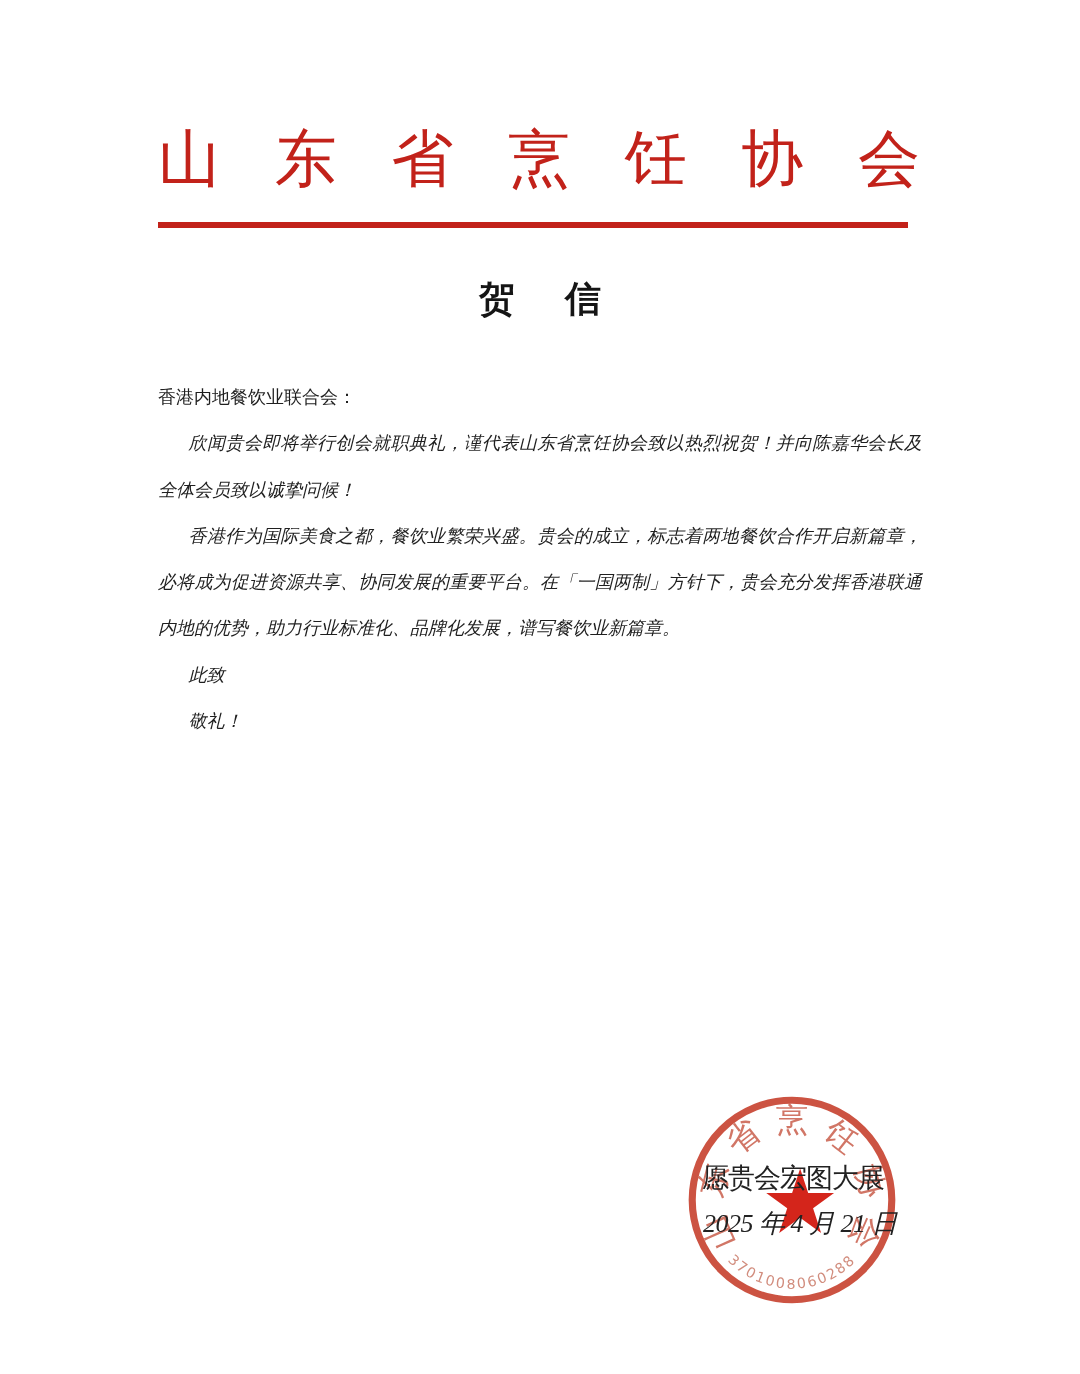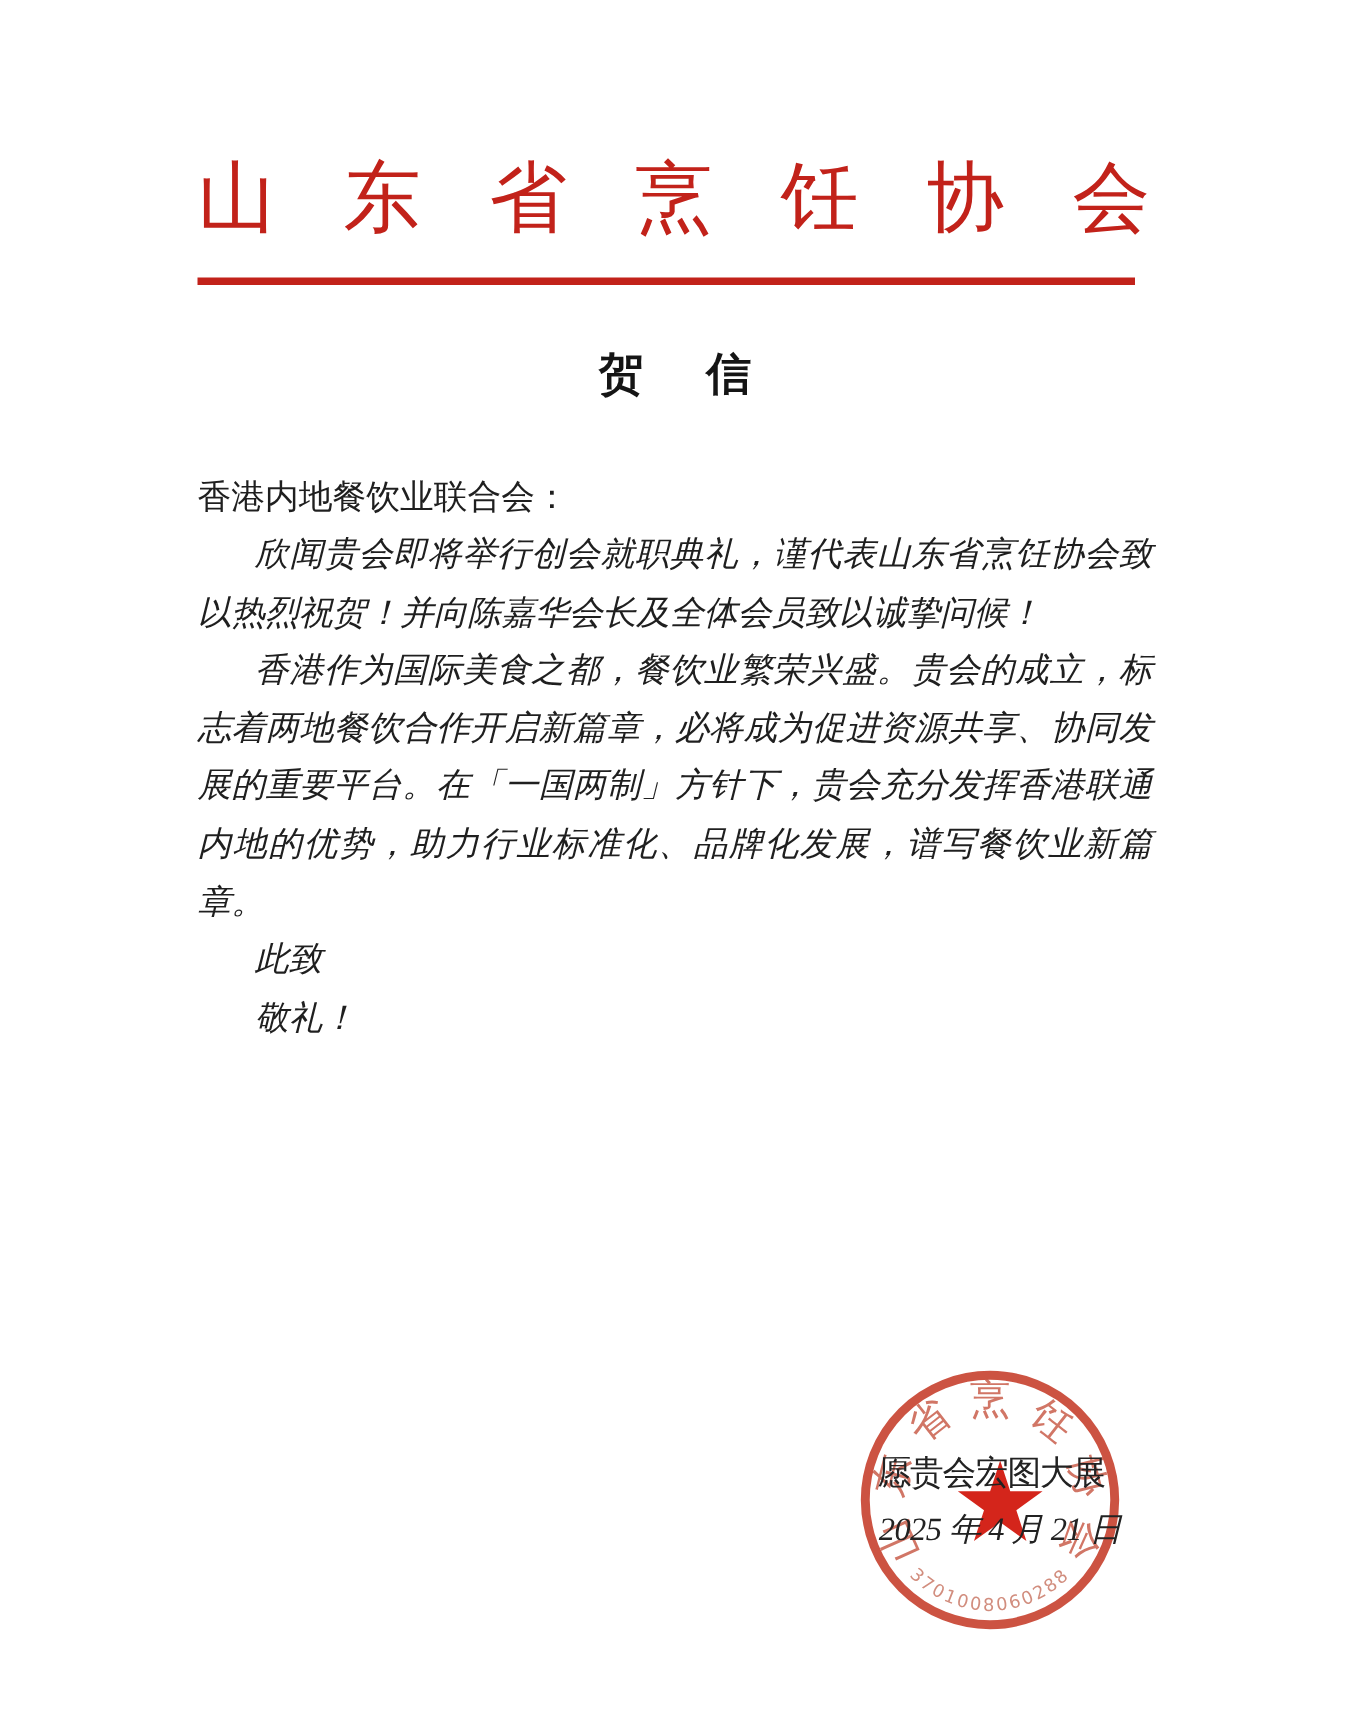--- a/index.html
+++ b/index.html
@@ -27,21 +27,21 @@
   }
   
   .doc-title{
     position:absolute;left:0;right:0;top:281px;
     display:flex;justify-content:center;gap:50px;
     font-size:36px;font-weight:bold;color:#151515;line-height:1;
   }
   
   .letter-body{
     position:absolute;left:158px;top:374px;width:764px;
-    font-size:27px;line-height:46.3px;
+    font-size:18px;line-height:46.3px;
     color:var(--ink);
     text-align:justify;text-justify:inter-character;
   }
   .letter-body p{margin:0;}
   .indent{text-indent:1.7em;font-style:italic;}
   
   .sig-org{
     position:absolute;left:702px;top:1160px;z-index:3;
     font-size:27px;color:#222;letter-spacing:-1px;white-space:nowrap;
   }

